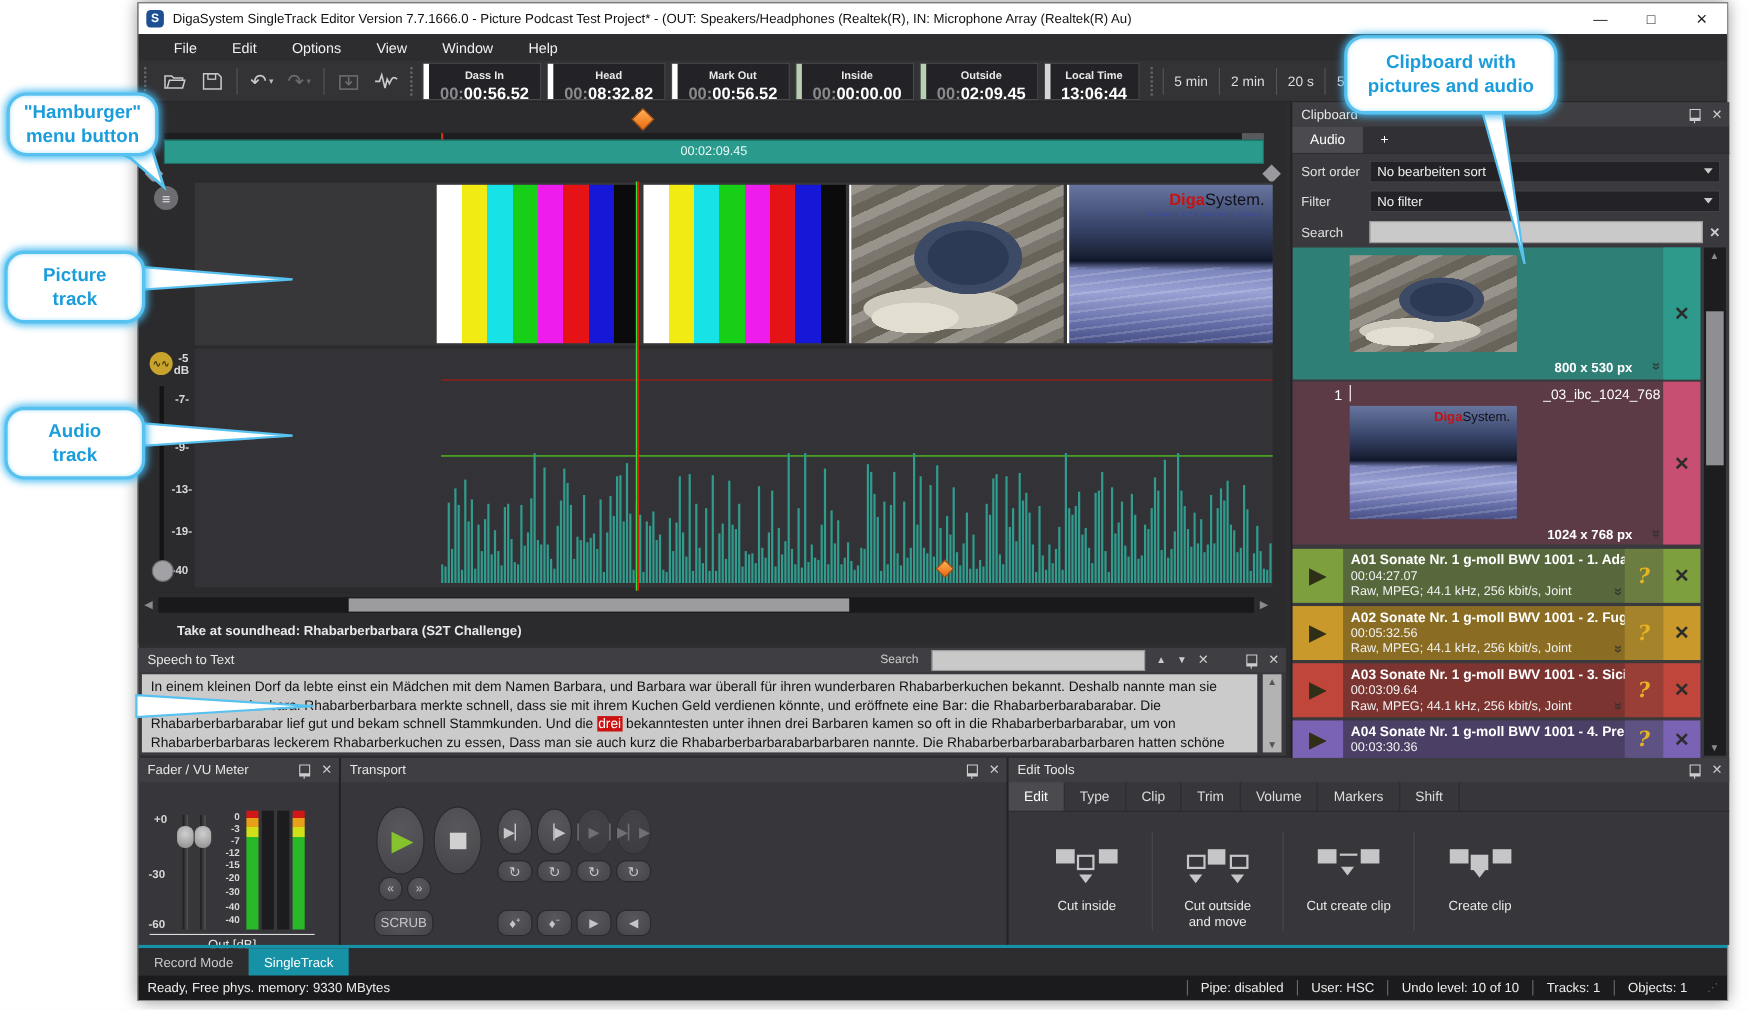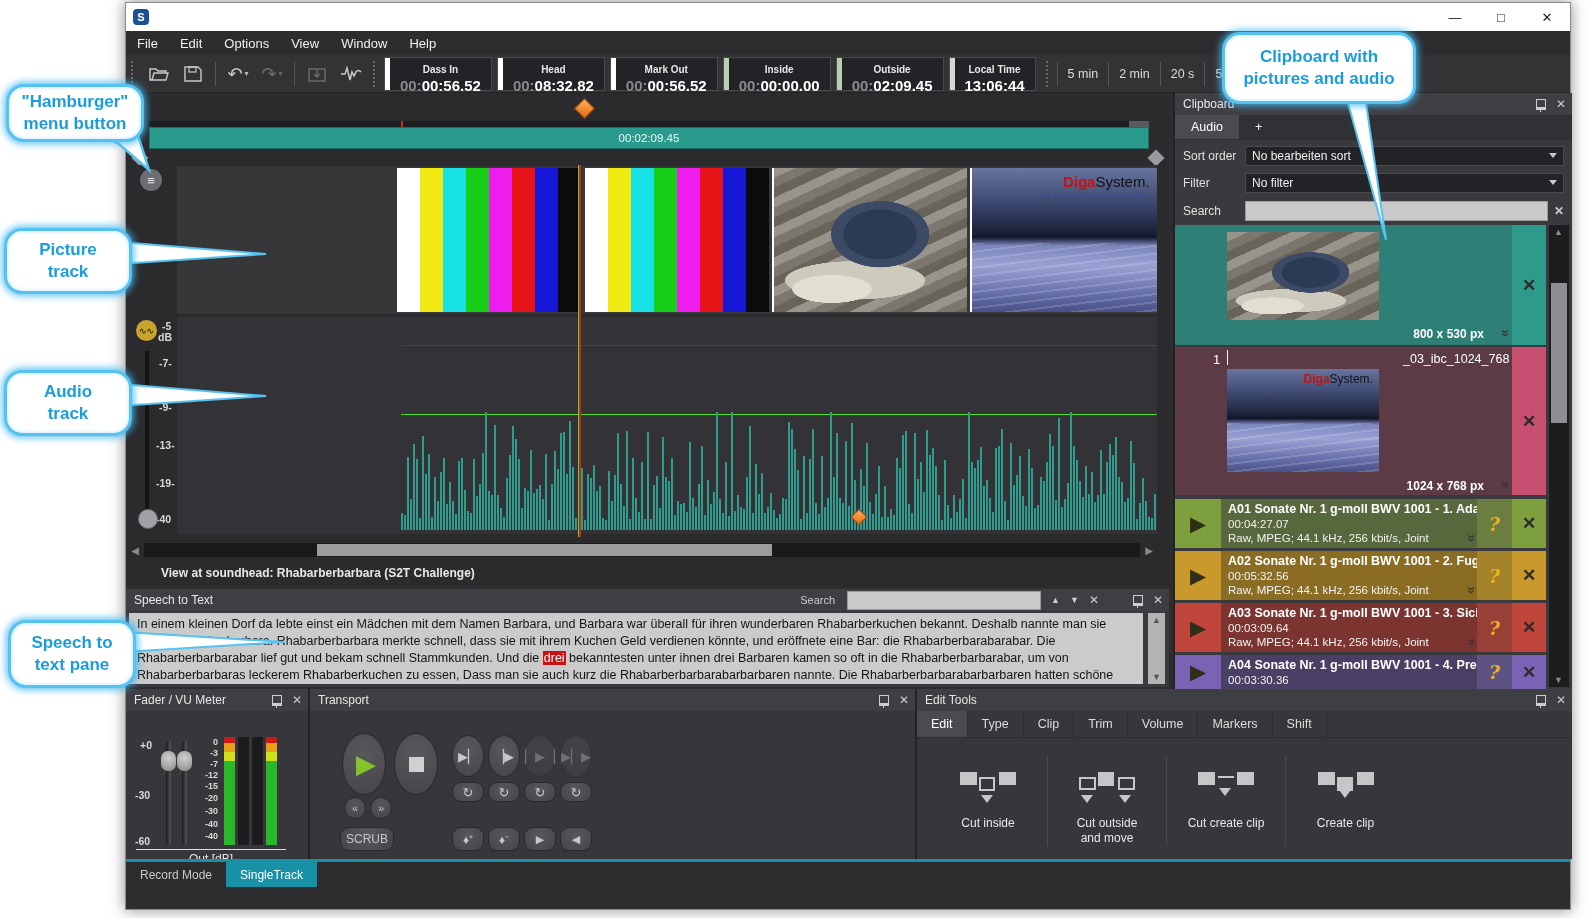--- a/index.html
+++ b/index.html
@@ -6,21 +6,21 @@
   .stage{position:relative;width:1588px;height:918px;background:#fff;overflow:hidden;}
   .app{position:absolute;left:125px;top:2px;width:1446px;height:908px;background:#2d2d30;border:1px solid #8a8a8a;box-sizing:border-box;box-shadow:0 0 14px rgba(0,0,0,.45);}
   .abs{position:absolute;}
   
   .titlebar{left:0;top:0;width:100%;height:28px;background:#fff;color:#111;font-size:12px;display:flex;align-items:center;}
   .appicon{width:16px;height:16px;border-radius:4px;background:#1d4f93;color:#fff;font-size:11px;font-weight:bold;display:flex;align-items:center;justify-content:center;margin:0 8px 0 7px;}
   .win-btns{position:absolute;right:0;top:0;height:28px;display:flex;}
   .win-btn{width:46px;height:28px;display:flex;align-items:center;justify-content:center;color:#222;font-size:13px;}
   
   .menubar{left:0;top:28px;width:100%;height:24px;background:#2d2d30;display:flex;align-items:center;color:#f0f0f0;font-size:13px;}
-  .menu-item{padding:0 11px;height:100%;display:flex;align-items:center;}
+  .menu-item{padding:0 0;height:100%;display:flex;align-items:center;margin-left:32px;}
   
   .toolbar{left:0;top:52px;width:100%;height:38px;background:#333336;display:flex;align-items:center;border-bottom:1px solid #242427;box-sizing:border-box;}
   .grip{width:4px;height:26px;border-left:2px dotted #6a6a6e;margin:0 5px;}
   .tb-icon{width:30px;height:26px;display:flex;align-items:center;justify-content:center;margin:0 2px;color:#c9c9c9;}
   .tb-icon.dim{opacity:.38;}
   .tb-sep{width:1px;height:24px;background:#55555a;margin:0 5px;}
   .caret{font-size:8px;color:#bbb;margin-left:2px;}
   .tfield{height:34px;display:flex;margin-right:5px;background:#232327;border:1px solid #4a4a4e;box-sizing:border-box;}
   .tstrip{width:5px;height:100%;}
   .tbody{padding:1px 10px 0 10px;text-align:center;}
@@ -136,20 +136,21 @@
   .tail{position:absolute;z-index:49;}
 </style>
 </head>
 <body>
 
 <div class="stage">
 <div class="app">
 
   <div class="abs titlebar">
     <span class="appicon">S</span>
+    <span style="white-space:nowrap;overflow:hidden;max-width:1290px;">DigaSystem SingleTrack Editor Version 7.7.1666.0 - Picture Podcast Test Project* - (OUT: Speakers/Headphones (Realtek(R), IN: Microphone Array (Realtek(R) Au)</span>
     <div class="win-btns">
       <span class="win-btn">—</span>
       <span class="win-btn">□</span>
       <span class="win-btn">✕</span>
     </div>
   </div>
 
   <div class="abs menubar">
     <span class="menu-item">File</span>
     <span class="menu-item">Edit</span>
@@ -520,21 +521,21 @@
   </div>
 
   <div class="abs hscroll">
     <span class="hs-arrow">◀</span>
     <div class="hs-track">
           <div class="hs-thumb"></div>
         </div>
     <span class="hs-arrow">▶</span>
   </div>
   <div class="abs take-label">
-        <span>View at soundhead: Rhabarberbarbara (S2T Challenge)</span>
+        <span>Take at soundhead: Rhabarberbarbara (S2T Challenge)</span>
       </div>
 
   <div class="abs speech">
     <div class="panel-header">
       <span>Speech to Text</span>
       <div class="ph-icons">
         <span style="margin-right:2px;">Search</span>
         <input class="speech-search-input" style="">
         <span style="font-size:9px;">▲</span>
         <span style="font-size:9px;">▼</span>
@@ -781,20 +782,31 @@
       <div style="position:absolute;left:2px;top:58px;width:16px;height:140px;background:#8f8f93;"></div>
       <span style="position:absolute;bottom:2px;left:5px;color:#8a8a8e;font-size:9px;">▼</span>
     </div>
   </div>
 
   <div class="abs tealline"></div>
   <div class="abs modetabs">
     <span class="modetab">Record Mode</span>
     <span class="modetab active">SingleTrack</span>
   </div>
+  <div class="abs statusbar">
+    <span>Ready, Free phys. memory: 9330 MBytes</span>
+    <div class="st-right">
+      <span class="st-seg">Pipe: disabled</span>
+      <span class="st-seg">User: HSC</span>
+      <span class="st-seg">Undo level: 10 of 10</span>
+      <span class="st-seg">Tracks: 1</span>
+      <span class="st-seg">Objects: 1</span>
+      <span class="resize-grip">⋰</span>
+    </div>
+  </div>
 </div>
 
 <div class="callout" style="left:6px;top:84px;width:132px;height:52px;">
   <span>"Hamburger"</span>
       <span>menu button</span>
 </div>
 <svg class="tail" width="70" height="45" style="left:85px;top:130px;">
       <polygon points="10,2 52,2 64,40 34,14" fill="#fff" stroke="#57c1ef" stroke-width="2.5"></polygon>
     </svg>
 
@@ -807,24 +819,20 @@
     </svg>
 
 <div class="callout" style="left:4px;top:370px;width:122px;height:60px;">
   <span>Audio</span>
       <span>track</span>
 </div>
 <svg class="tail" width="150" height="30" style="left:118px;top:380px;">
       <polygon points="2,4 148,16 2,26" fill="#fff" stroke="#57c1ef" stroke-width="2"></polygon>
     </svg>
 
-<div class="callout" style="left:8px;top:620px;width:122px;height:62px;">
-  <span>Speech to</span>
-      <span>text pane</span>
-</div>
 <svg class="tail" width="165" height="30" style="left:122px;top:626px;">
       <polygon points="2,6 163,16 2,26" fill="#fff" stroke="#57c1ef" stroke-width="2"></polygon>
     </svg>
 
 <div class="callout" style="left:1222px;top:32px;width:188px;height:66px;">
   <span>Clipboard with</span>
       <span>pictures and audio</span>
 </div>
 <svg class="tail" width="80" height="150" style="left:1320px;top:94px;">
       <polygon points="12,2 45,2 66,146 26,2" fill="#fff" stroke="#57c1ef" stroke-width="2"></polygon>

